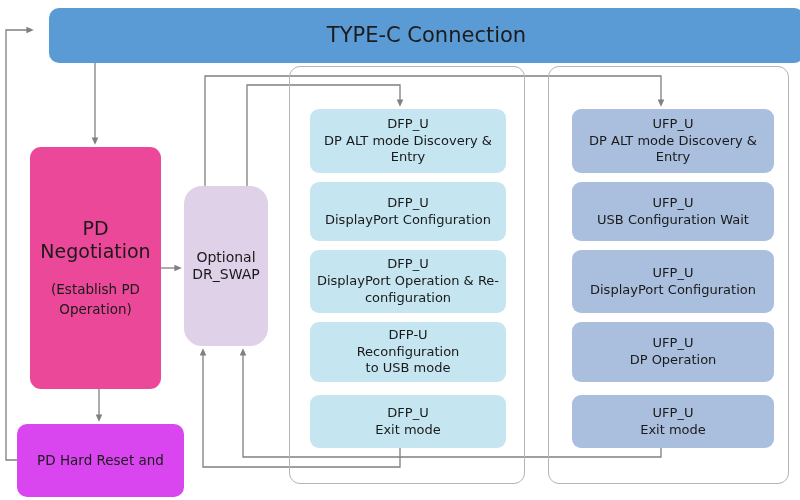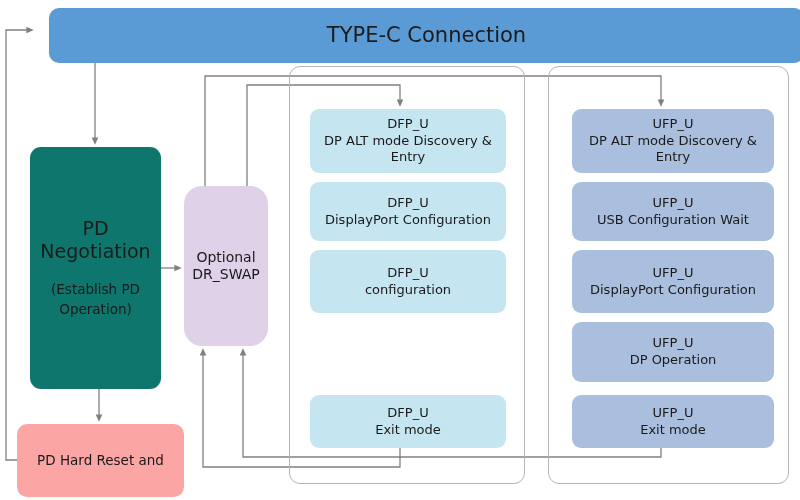--- a/index.html
+++ b/index.html
@@ -48,40 +48,40 @@
     background: #5b9bd5;
     border-radius: 10px;
     font-size: 21px;
     color: #1c1c1c;
   }
 
   
   #pd-negotiation {
     left: 30px; top: 147px;
     width: 131px; height: 242px;
-    background: #0f766e;
+    background: #ec4899;
     border-radius: 11px;
     justify-content: center;
     gap: 0px;
   }
   #pd-negotiation .title {
     font-size: 19px;
     line-height: 1.25;
   }
   #pd-negotiation .sub {
     font-size: 13.5px;
     line-height: 1.45;
     margin-top: 16px;
   }
 
   
   #pd-hard-reset {
     left: 17px; top: 424px;
     width: 167px; height: 73px;
-    background: #fca5a5;
+    background: #d946ef;
     border-radius: 10px;
     font-size: 13.5px;
   }
 
   
   #dr-swap {
     left: 184px; top: 186px;
     width: 84px; height: 160px;
     background: #ded1e8;
     border-radius: 18px;
@@ -181,21 +181,27 @@
     <span class="ln">DFP_U</span>
     <span class="ln">DP ALT mode Discovery &amp;</span>
     <span class="ln">Entry</span>
   </div>
   <div class="stage dfp r1">
     <span class="ln">DFP_U</span>
     <span class="ln">DisplayPort Configuration</span>
   </div>
   <div class="stage dfp r2">
     <span class="ln">DFP_U</span>
+    <span class="ln">DisplayPort Operation &amp; Re-</span>
     <span class="ln">configuration</span>
+  </div>
+  <div class="stage dfp r3">
+    <span class="ln">DFP-U</span>
+    <span class="ln">Reconfiguration</span>
+    <span class="ln">to USB mode</span>
   </div>
   <div class="stage dfp r4">
     <span class="ln">DFP_U</span>
     <span class="ln">Exit mode</span>
   </div>
 
   <div class="stage ufp r0">
     <span class="ln">UFP_U</span>
     <span class="ln">DP ALT mode Discovery &amp;</span>
     <span class="ln">Entry</span>

